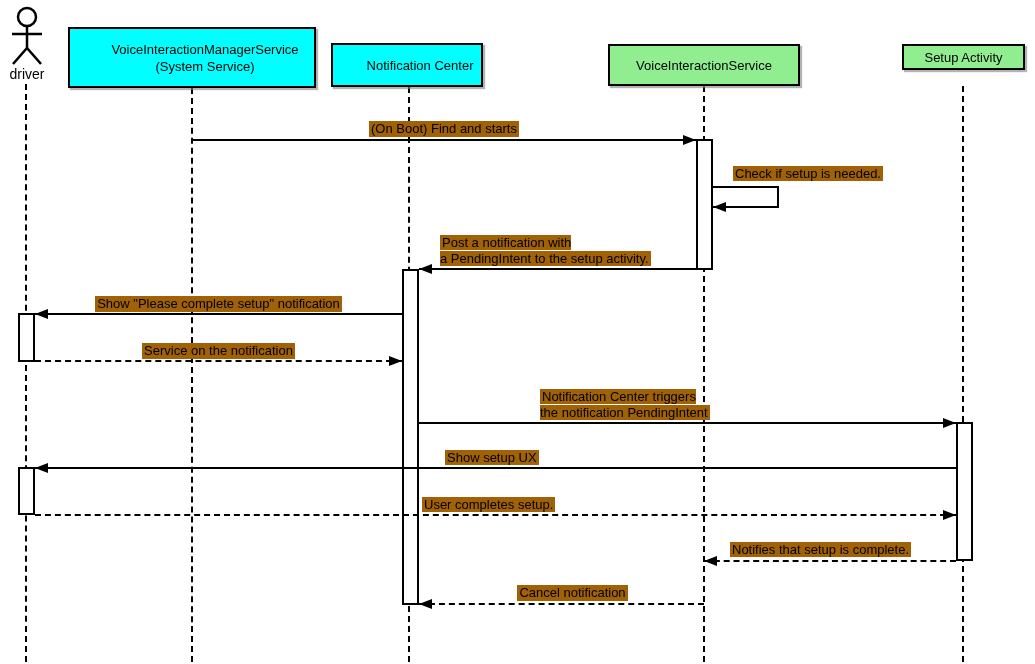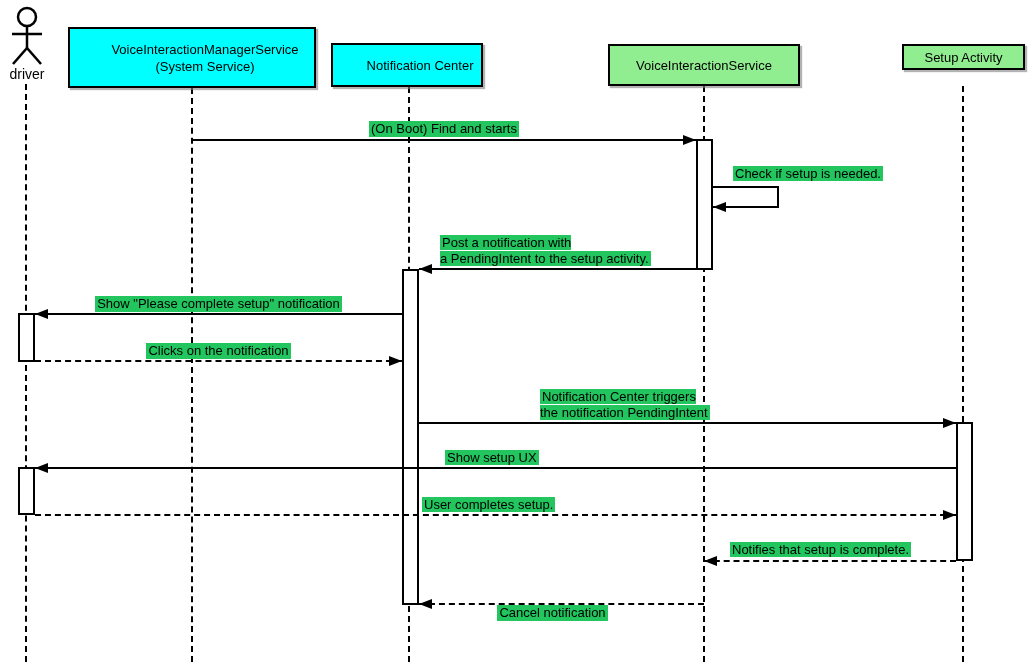--- a/index.html
+++ b/index.html
@@ -23,21 +23,21 @@
   
   .mline  { position:absolute; height:0; border-top:2px solid #000; z-index:3; }
   .mline.dashed { border-top-style:dashed; }
   .vline  { position:absolute; width:0; border-left:2px solid #000; z-index:3; }
   
   .ah { position:absolute; width:0; height:0; border-top:5px solid transparent; border-bottom:5px solid transparent; z-index:3; }
   .ah.right { border-left:13px solid #000; }
   .ah.left  { border-right:13px solid #000; }
   
   .mlabel { position:absolute; font-size:13px; line-height:16px; z-index:5; white-space:pre-line; }
-  .mlabel > span { background:#22c55e; padding:0 2px; }
+  .mlabel > span { background:#a16207; padding:0 2px; }
   .mlabel.center { display:flex; justify-content:center; }
   .mlabel.nowrap { white-space:nowrap; }
   
   #actor-label { position:absolute; left:0; top:66px; width:54px; text-align:center; font-size:14px; z-index:4; }
   #actor-svg { position:absolute; left:7px; top:6px; z-index:4; }
 </style>
 </head>
 <body>
 
 <div id="canvas">
@@ -83,36 +83,36 @@
   <div class="ah left" style="left:419px; top:264px;"></div>
   <div class="mlabel" style="left:440px; top:235px;"><span>Post a notification with
 a PendingIntent to the setup activity.</span></div>
 
   <div class="mline" style="left:35px; top:313px; width:367px;"></div>
   <div class="ah left" style="left:35px; top:309px;"></div>
   <div class="mlabel center" style="left:35px; top:296px; width:367px;"><span>Show "Please complete setup" notification</span></div>
 
   <div class="mline dashed" style="left:35px; top:360px; width:367px;"></div>
   <div class="ah right" style="left:389px; top:356px;"></div>
-  <div class="mlabel center" style="left:35px; top:343px; width:367px;"><span>Clicks on the notification</span></div>
+  <div class="mlabel center" style="left:35px; top:343px; width:367px;"><span>Service on the notification</span></div>
 
   <div class="mline" style="left:419px; top:422px; width:537px;"></div>
   <div class="ah right" style="left:943px; top:418px;"></div>
   <div class="mlabel" style="left:540px; top:389px;"><span>Notification Center triggers
 the notification PendingIntent</span></div>
 
   <div class="mline" style="left:35px; top:467px; width:921px;"></div>
   <div class="ah left" style="left:35px; top:463px;"></div>
   <div class="mlabel nowrap" style="left:445px; top:450px;"><span>Show setup UX</span></div>
 
   <div class="mline dashed" style="left:35px; top:514px; width:921px;"></div>
   <div class="ah right" style="left:943px; top:510px;"></div>
   <div class="mlabel nowrap" style="left:422px; top:497px;"><span>User completes setup.</span></div>
 
   <div class="mline dashed" style="left:704px; top:560px; width:252px;"></div>
   <div class="ah left" style="left:704px; top:556px;"></div>
   <div class="mlabel nowrap" style="left:730px; top:542px;"><span>Notifies that setup is complete.</span></div>
 
   <div class="mline dashed" style="left:419px; top:603px; width:285px;"></div>
   <div class="ah left" style="left:419px; top:599px;"></div>
-  <div class="mlabel center" style="left:410px; top:585px; width:285px;margin-top:20px;"><span>Cancel notification</span></div>
+  <div class="mlabel center" style="left:430px; top:585px; width:285px;"><span>Cancel notification</span></div>
 
 </div>
 
 </body></html>

